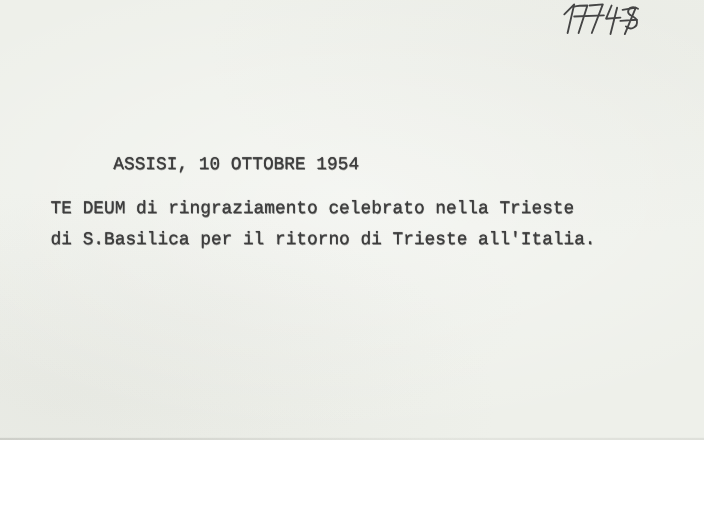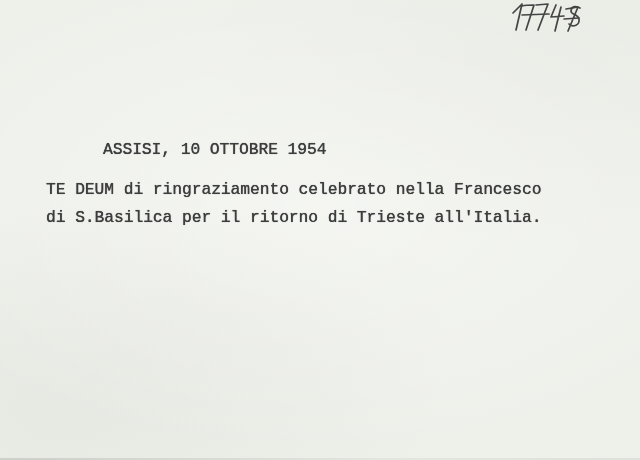--- a/index.html
+++ b/index.html
@@ -7,21 +7,21 @@
     padding: 0;
     width: 640px;
     height: 460px;
     overflow: hidden;
     font-family: "Liberation Mono", monospace;
   }
 
   .card {
     position: relative;
     width: 640px;
-    height: 460px;
+    height: 400px;
     background:
       radial-gradient(120% 90% at 50% 45%, rgba(255,255,255,0.40) 0%, rgba(255,255,255,0) 60%),
       radial-gradient(80% 60% at 85% 12%, rgba(198,198,190,0.10), transparent 70%),
       radial-gradient(90% 70% at 8% 92%, rgba(192,192,185,0.14), transparent 70%),
       radial-gradient(60% 40% at 30% 70%, rgba(205,205,198,0.10), transparent 75%),
       var(--paper, #eef0ea);
   }
 
   .typed-line {
     position: absolute;
@@ -79,19 +79,19 @@
 
     <path d="M46,3 L41,15 L54,14 M51,5 L45,29"></path>
 
     <path d="M56,7 L68,5 L58,29 M54,17 L69,16"></path>
 
     <path d="M70,6 C65,3 61,5 61,9 C61,13 68,12 69,17 C70,23 63,26 59,22"></path>
   </svg>
 
   <div class="typed-line dateline">ASSISI, 10 OTTOBRE 1954</div>
 
-  <div class="typed-line caption-1">TE DEUM di ringraziamento celebrato nella Francesco</div>
+  <div class="typed-line caption-1">TE DEUM di ringraziamento celebrato nella Trieste</div>
 
   <div class="typed-line caption-2">di S.Basilica per il ritorno di Trieste all'Italia.</div>
 
   <div class="bottom-shade"></div>
 
 </div>
 
 </body></html>

